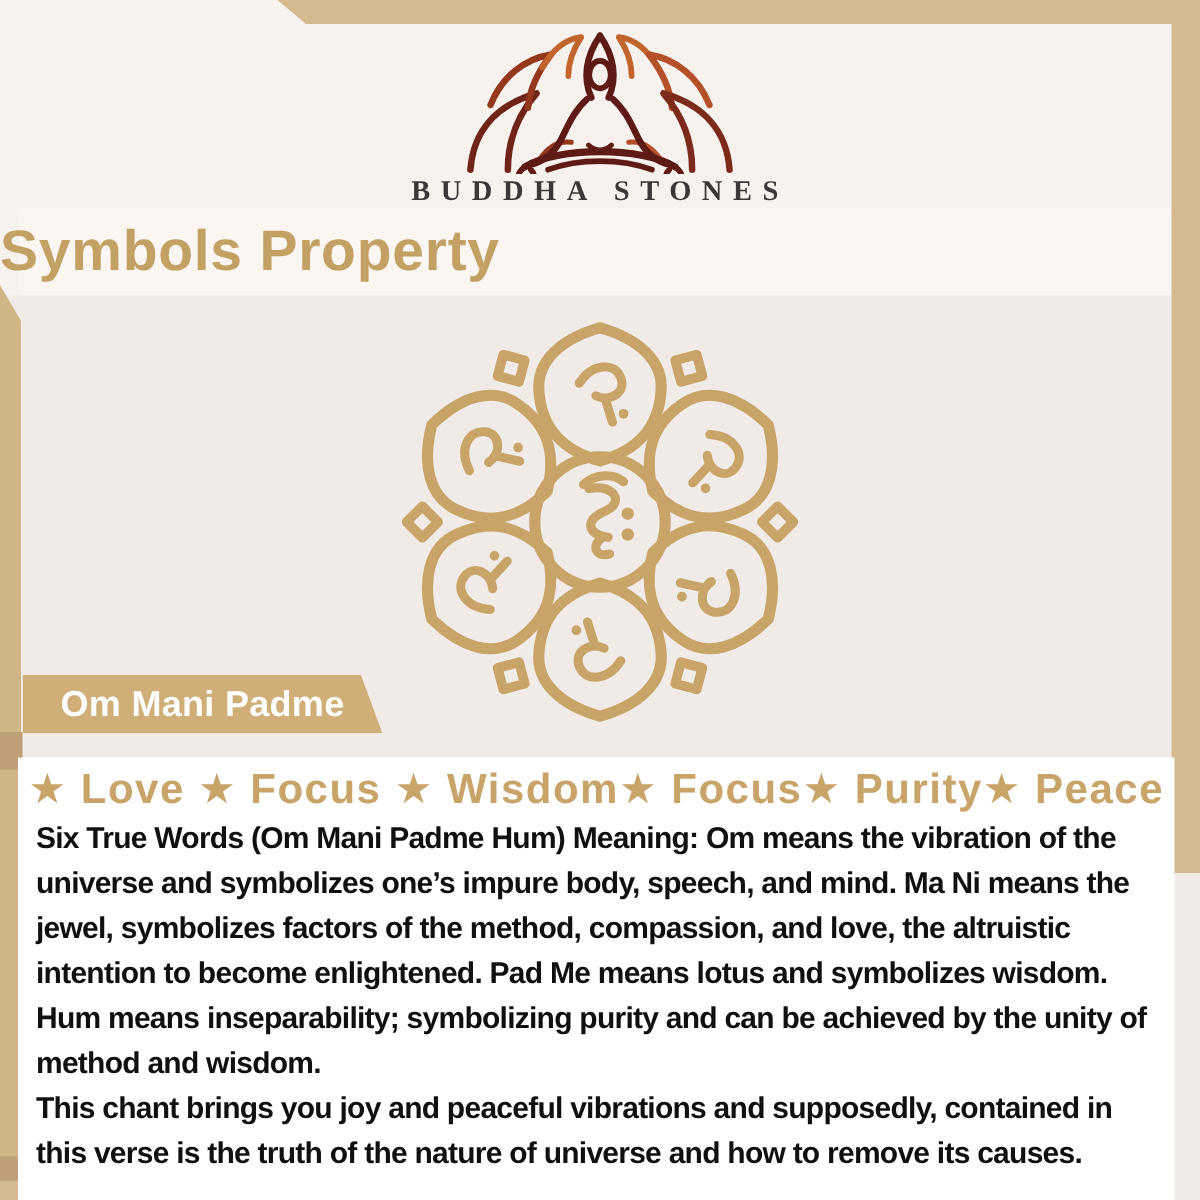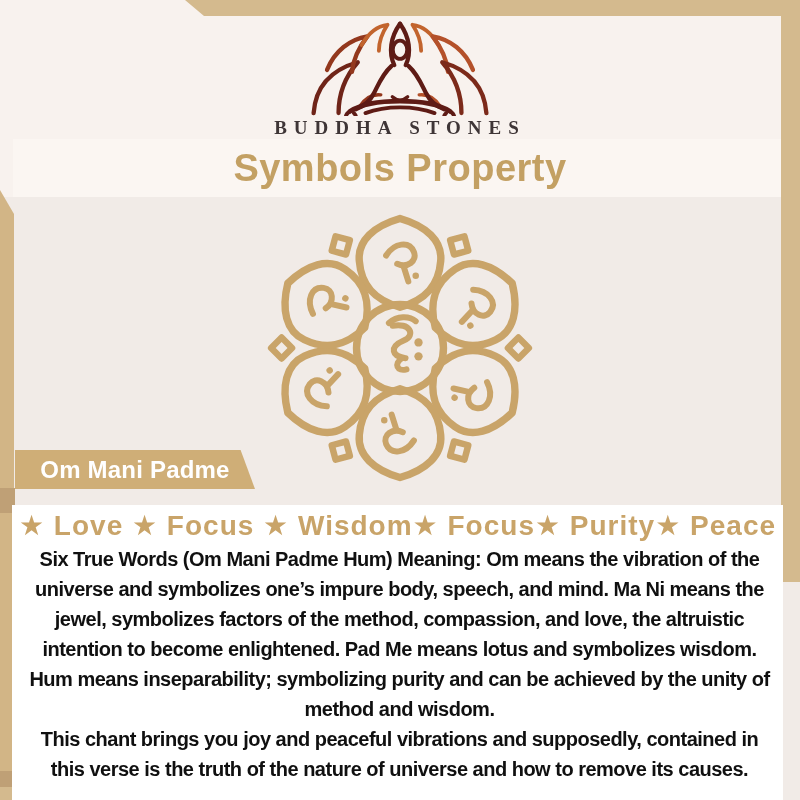--- a/index.html
+++ b/index.html
@@ -23,40 +23,40 @@
   .bottom-band{position:absolute;left:0;top:787px;width:800px;height:13px;background:#d4ba8e;
                clip-path:polygon(0 0,583px 0,601px 100%,0 100%);}
 
   
   .logo-wrap{position:absolute;left:0;top:20px;width:800px;text-align:center;}
   .logo-svg{width:214px;height:96px;display:block;margin:0 auto;}
   .brand-name{margin-top:1px;font-family:"Liberation Serif","DejaVu Serif",serif;
               font-size:19px;font-weight:600;letter-spacing:7px;color:#3e3536;}
 
   
-  .page-title{position:absolute;left:0;top:147px;width:800px;text-align:center;
+  .page-title{position:absolute;left:0;top:147px;width:800px;
               font-size:38px;font-weight:bold;color:#c3a063;letter-spacing:0.5px;}
 
   
   .mandala-wrap{position:absolute;left:250px;top:200px;width:300px;height:296px;}
   .mandala-wrap svg{width:100%;height:100%;}
 
   
   .badge{position:absolute;left:15px;top:450px;width:240px;height:39px;background:#cfae77;
          clip-path:polygon(0 0,94% 0,100% 100%,0 100%);
          color:#ffffff;font-size:24px;font-weight:bold;line-height:39px;padding-left:0;
          text-align:center;letter-spacing:0.2px;}
 
   
   .panel{position:absolute;left:12px;top:505px;width:771px;height:362px;background:#ffffff;}
   .stars-row{margin:4px 0 0 0;text-align:center;font-size:28px;font-weight:bold;
              color:#c9a469;letter-spacing:1px;white-space:nowrap;}
   .body-text{margin:2px 8px 0 12px;color:#101010;font-size:20px;font-weight:bold;
              line-height:30px;letter-spacing:-0.5px;}
-  .body-text p{margin:0;text-align:center;}
+  .body-text p{margin:0;}
 </style>
 </head>
 <body>
 
 <div class="top-section"></div>
 <div class="title-band"></div>
 <div class="mid-section"></div>
 
 <div class="top-bar"></div>
 <div class="right-strip"></div>

